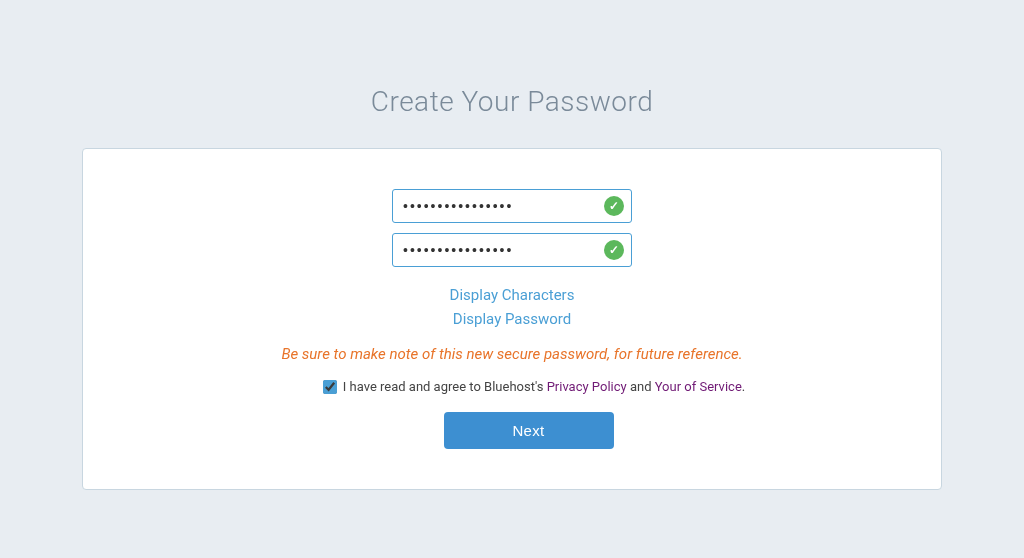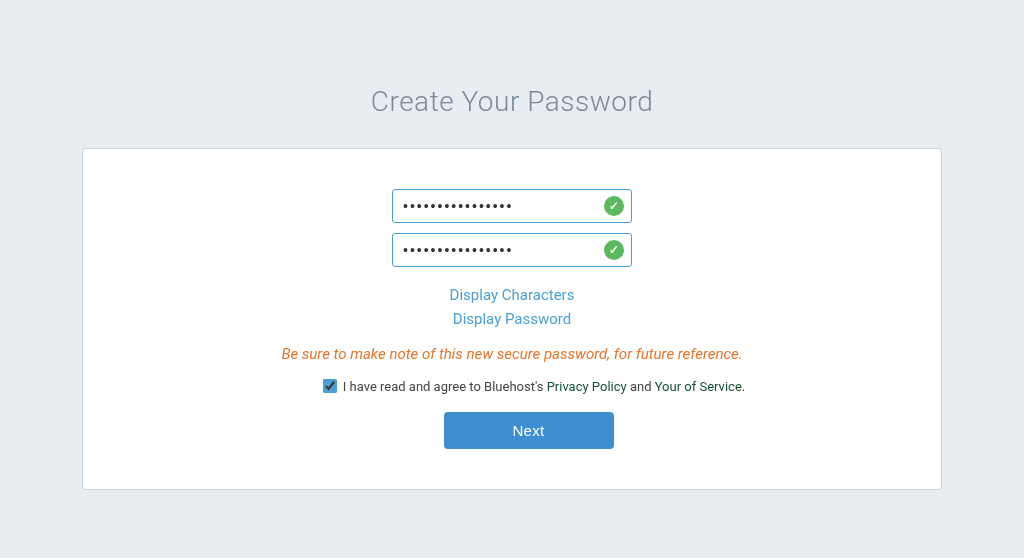--- a/index.html
+++ b/index.html
@@ -103,36 +103,37 @@
     .warning-text {
       color: #e8742a;
       font-size: 15px;
       font-style: italic;
       margin-bottom: 16px;
       text-align: center;
     }
 
     .terms-row {
       display: flex;
+      align-items: center;
       font-size: 13px;
       color: #444;
       margin-bottom: 18px;
       padding-left: 44px;
     }
 
     .terms-checkbox {
       width: 14px;
       height: 14px;
       margin-right: 6px;
       accent-color: #4a9fd5;
       cursor: pointer;
     }
 
     .terms-link {
-      color: #14532d;
+      color: #701a75;
       text-decoration: none;
     }
 
     .next-button {
       background-color: #3d8fd1;
       color: white;
       border: none;
       border-radius: 4px;
       padding: 10px 0;
       width: 170px;

